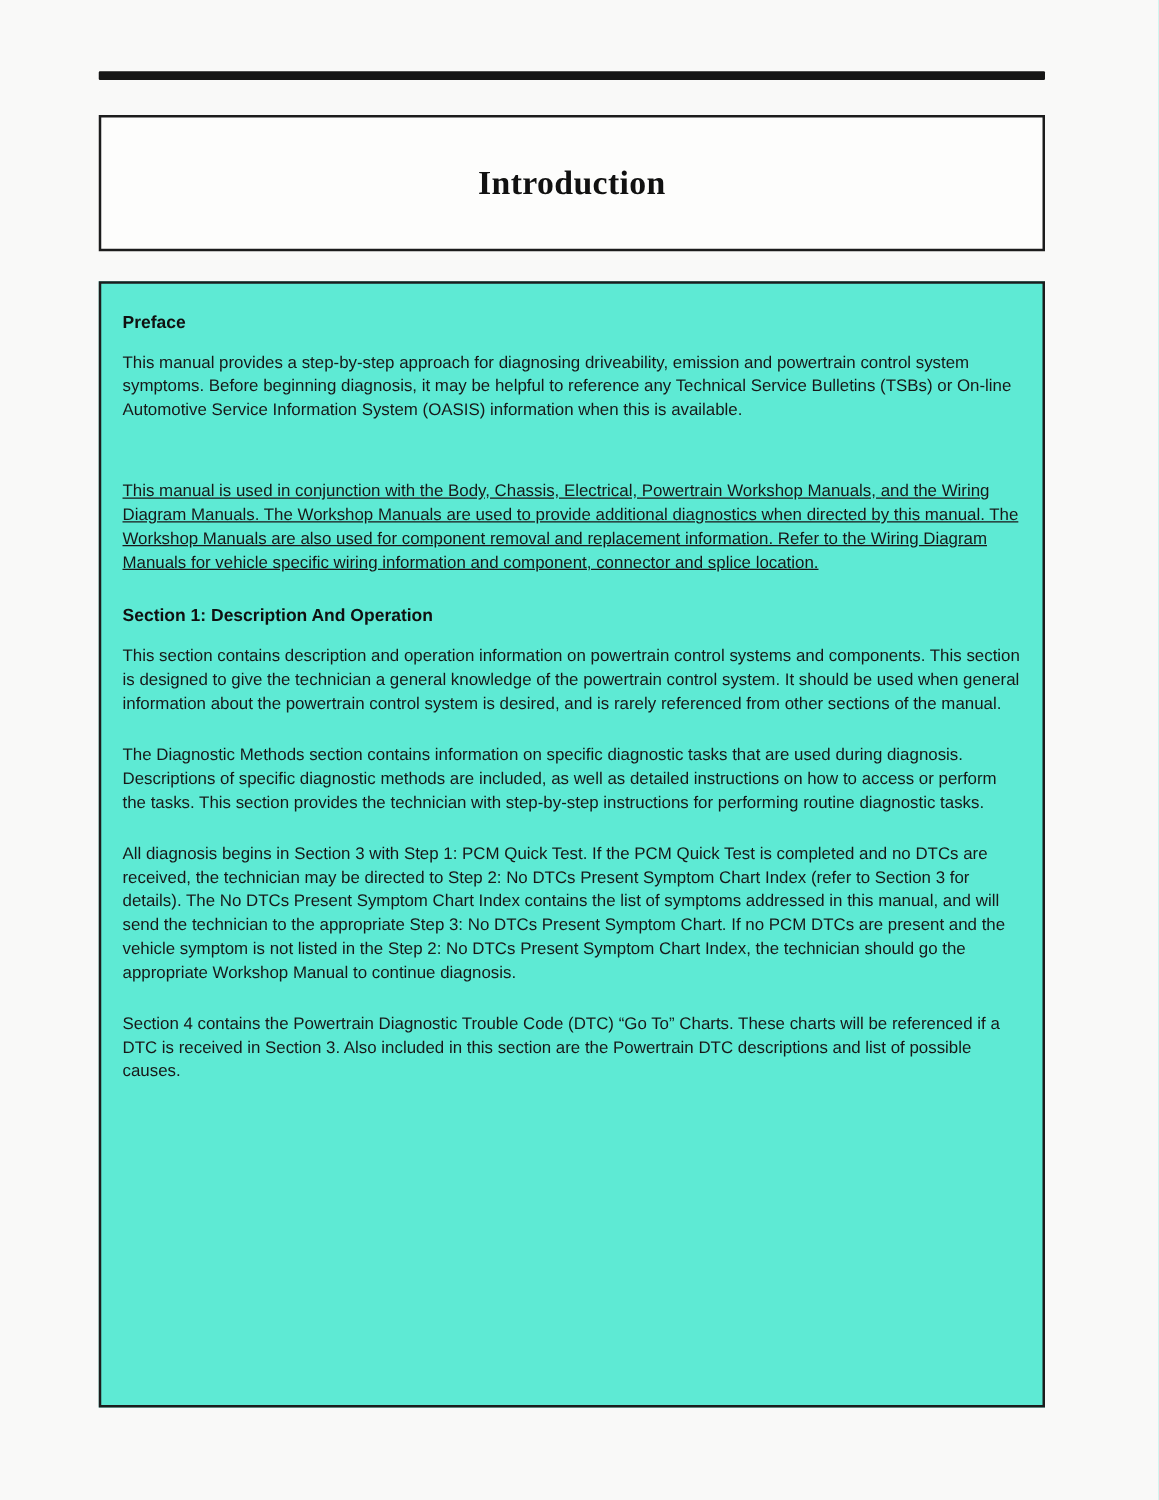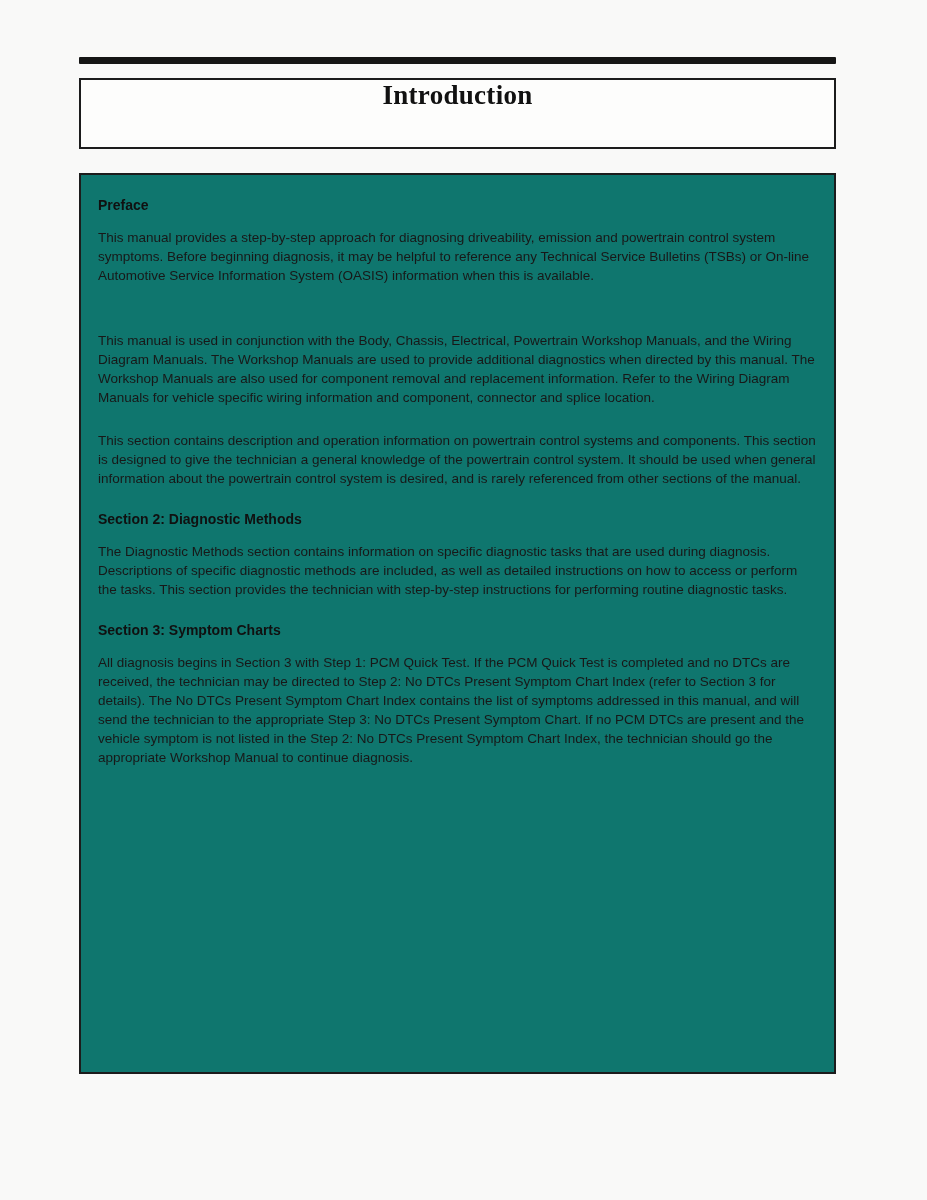--- a/index.html
+++ b/index.html
@@ -19,57 +19,58 @@
     width: 757px;
   }
   .top-rule {
     margin-top: 57px;
     height: 7px;
     background: #151515;
     border-radius: 1px;
   }
   .title-box {
     box-sizing: border-box;
-    margin-top: 14px;
-    height: 71px;
+    margin-top: 28px;
+    height: 109px;
     border: 2px solid #1c1c1c;
     background: #fdfdfc;
     display: flex;
+    align-items: center;
     justify-content: center;
   }
   .doc-title {
     font-family: "Liberation Serif", serif;
     font-weight: bold;
     font-size: 27px;
     letter-spacing: 0.3px;
     color: #111;
   }
   .content-box {
     box-sizing: border-box;
     margin-top: 24px;
     height: 901px;
     border: 2px solid #1c1c1c;
-    background: #0f766e;
+    background: #5eead4;
     padding: 21px 16px 0 17px;
   }
   .heading {
     font-size: 14px;
     font-weight: bold;
     line-height: 19px;
     margin: 0 0 13px 0;
     color: #101010;
   }
   .para {
     font-size: 13.5px;
     line-height: 19px;
     margin: 0;
     color: #181818;
   }
   .mb-huge { margin-bottom: 46px; }
-  .mb-gap  { margin-bottom: 24px; }
+  .mb-gap  { margin-bottom: 24px; text-decoration: underline; }
   .section { margin-bottom: 22px; }
   .footer-line {
     margin-top: 6px;
     text-align: right;
     font-size: 12px;
     color: #1a1a1a;
     padding-right: 0;
     transform: translateX(8px);
   }
 </style>
@@ -87,32 +88,32 @@
   <div class="content-box">
 
     <div class="heading">Preface</div>
 
     <p class="para mb-huge">This manual provides a step-by-step approach for diagnosing driveability, emission and powertrain control system symptoms. Before beginning diagnosis, it may be helpful to reference any Technical Service Bulletins (TSBs) or On-line Automotive Service Information System (OASIS) information when this is available.</p>
 
     <p class="para mb-gap">This manual is used in conjunction with the Body, Chassis, Electrical, Powertrain Workshop Manuals, and the Wiring Diagram Manuals. The Workshop Manuals are used to provide additional diagnostics when directed by this manual. The Workshop Manuals are also used for component removal and replacement information. Refer to the Wiring Diagram Manuals for vehicle specific wiring information and component, connector and splice location.</p>
 
 
     <div class="section">
+      <div class="heading">Section 1: Description And Operation</div>
       <p class="para">This section contains description and operation information on powertrain control systems and components. This section is designed to give the technician a general knowledge of the powertrain control system. It should be used when general information about the powertrain control system is desired, and is rarely referenced from other sections of the manual.</p>
     </div>
 
     <div class="section">
-      <div class="heading">Section 2: Diagnostic Methods</div>
       <p class="para">The Diagnostic Methods section contains information on specific diagnostic tasks that are used during diagnosis. Descriptions of specific diagnostic methods are included, as well as detailed instructions on how to access or perform the tasks. This section provides the technician with step-by-step instructions for performing routine diagnostic tasks.</p>
     </div>
 
     <div class="section">
-      <div class="heading">Section 3: Symptom Charts</div>
       <p class="para">All diagnosis begins in Section 3 with Step 1: PCM Quick Test. If the PCM Quick Test is completed and no DTCs are received, the technician may be directed to Step 2: No DTCs Present Symptom Chart Index (refer to Section 3 for details). The No DTCs Present Symptom Chart Index contains the list of symptoms addressed in this manual, and will send the technician to the appropriate Step 3: No DTCs Present Symptom Chart. If no PCM DTCs are present and the vehicle symptom is not listed in the Step 2: No DTCs Present Symptom Chart Index, the technician should go the appropriate Workshop Manual to continue diagnosis.</p>
     </div>
 
     <div class="section">
+      <p class="para">Section 4 contains the Powertrain Diagnostic Trouble Code (DTC) “Go To” Charts. These charts will be referenced if a DTC is received in Section 3. Also included in this section are the Powertrain DTC descriptions and list of possible causes.</p>
     </div>
 
   </div>
 
 
 </div>
 
 </body></html>

